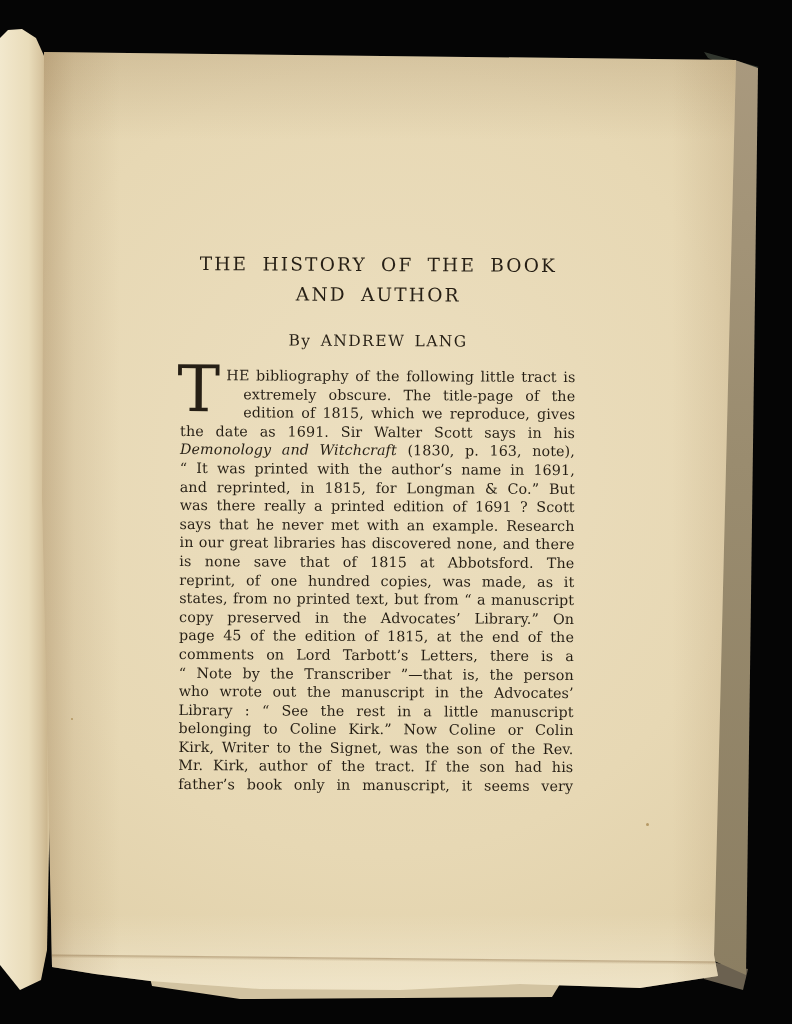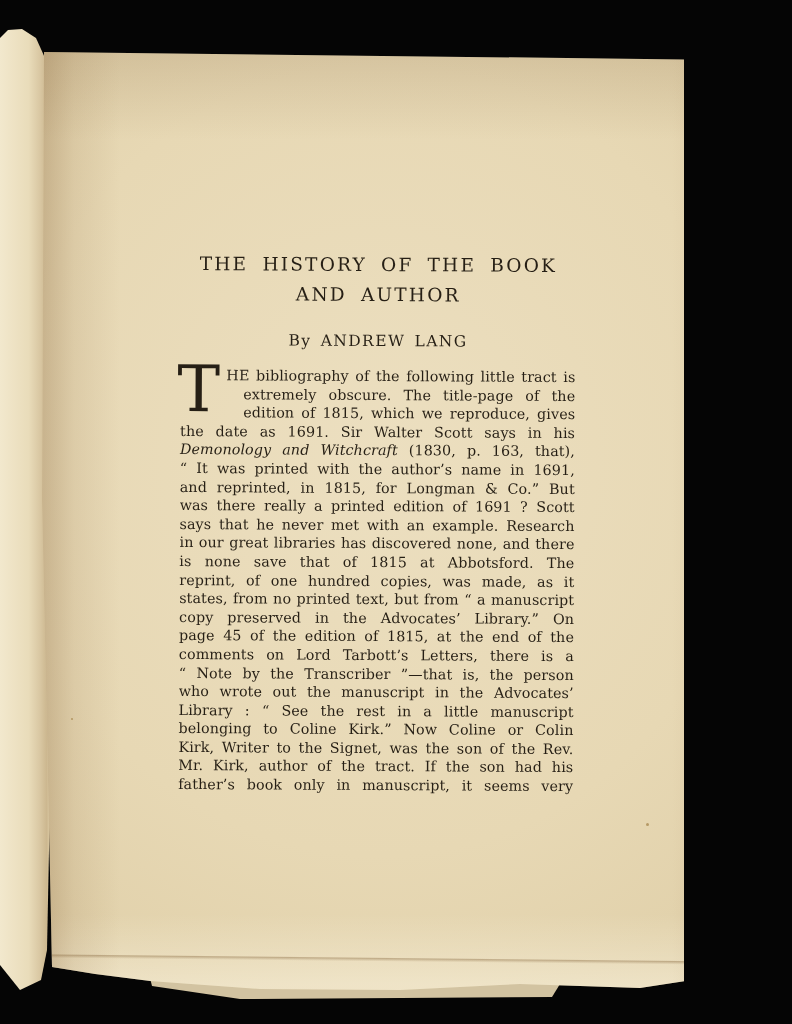--- a/index.html
+++ b/index.html
@@ -1,16 +1,16 @@
 <!DOCTYPE html>
 <html><head>
 <meta charset="utf-8">
 <style>
   html,body{margin:0;padding:0;background:#050505;}
-  #stage{position:relative;width:684px;height:1024px;background:#050505;overflow:hidden;
+  #stage{position:relative;width:792px;height:1024px;background:#050505;overflow:hidden;
          font-family:"DejaVu Serif", serif;}
 
   
   #left-page{position:absolute;left:0;top:28px;width:52px;height:964px;
     background:linear-gradient(90deg,#f2e8cd 0%,#ead dbb 40%,#e9dcba 55%,#d8c6a1 78%,#ccb78f 90%,#e8dab6 100%);
     background:linear-gradient(90deg,#f2e8cd 0%,#e9dcba 55%,#d8c6a1 78%,#ccb78f 90%,#e8dab6 100%);
     clip-path:polygon(0 10px,8px 2px,22px 1px,36px 10px,45px 30px,49px 272px,51px 722px,47px 922px,41px 952px,20px 962px,0 937px);}
 
   
   #under-pages{position:absolute;left:0;top:0;width:792px;height:1024px;
@@ -80,21 +80,21 @@
     <div class="title" id="title-line1">THE HISTORY OF THE BOOK</div>
     <div class="title" id="title-line2">AND AUTHOR</div>
     <div id="byline">By ANDREW LANG</div>
 
     <div id="body-text">
       <span id="dropcap">T</span>
       <div class="bl dc1">HE bibliography of the following little tract is</div>
       <div class="bl dc2">extremely obscure.  The title-page of the</div>
       <div class="bl dc2">edition of 1815, which we reproduce, gives</div>
       <div class="bl">the date as 1691.  Sir Walter Scott says in his</div>
-      <div class="bl"><span class="it">Demonology and Witchcraft</span> <span>(1830, p. 163, that),</span></div>
+      <div class="bl"><span class="it">Demonology and Witchcraft</span> <span>(1830, p. 163, note),</span></div>
       <div class="bl">“ It was printed with the author’s name in 1691,</div>
       <div class="bl">and reprinted, in 1815, for Longman &amp; Co.”  But</div>
       <div class="bl">was there really a printed edition of 1691 ?  Scott</div>
       <div class="bl">says that he never met with an example.  Research</div>
       <div class="bl">in our great libraries has discovered none, and there</div>
       <div class="bl">is none save that of 1815 at Abbotsford.  The</div>
       <div class="bl">reprint, of one hundred copies, was made, as it</div>
       <div class="bl">states, from no printed text, but from “ a manuscript</div>
       <div class="bl">copy preserved in the Advocates’ Library.”  On</div>
       <div class="bl">page 45 of the edition of 1815, at the end of the</div>

